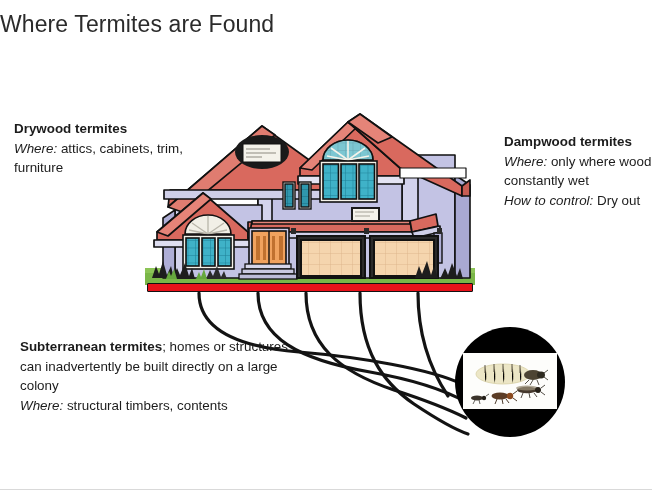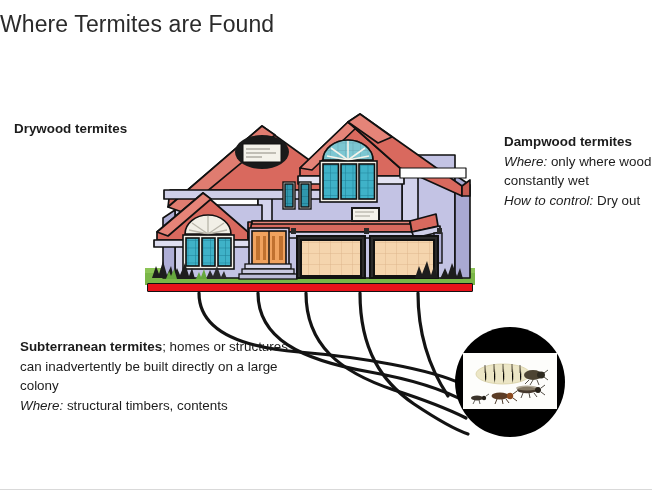--- a/index.html
+++ b/index.html
@@ -292,20 +292,21 @@
               <path d="M66 40 l1 5"></path>
               <path d="M71 40 l3 4"></path>
           </g>
         </g>
       </svg>
     </div>
   </div>
 
   <div class="txtblock" id="blk-dry">
     <div class="hd">Drywood termites</div>
+    <div><span class="it">Where:</span><span> attics, cabinets, trim, furniture</span></div>
   </div>
 
   <div class="txtblock" id="blk-damp">
     <div class="hd">Dampwood termites</div>
     <div><span class="it">Where:</span><span> only where wood is constantly wet</span></div>
     <div><span class="it">How to control:</span><span> Dry out</span></div>
   </div>
 
   <div class="txtblock" id="blk-sub">
     <div><span class="hd">Subterranean termites</span><span>; homes or structures can inadvertently be built directly on a large colony</span></div>

